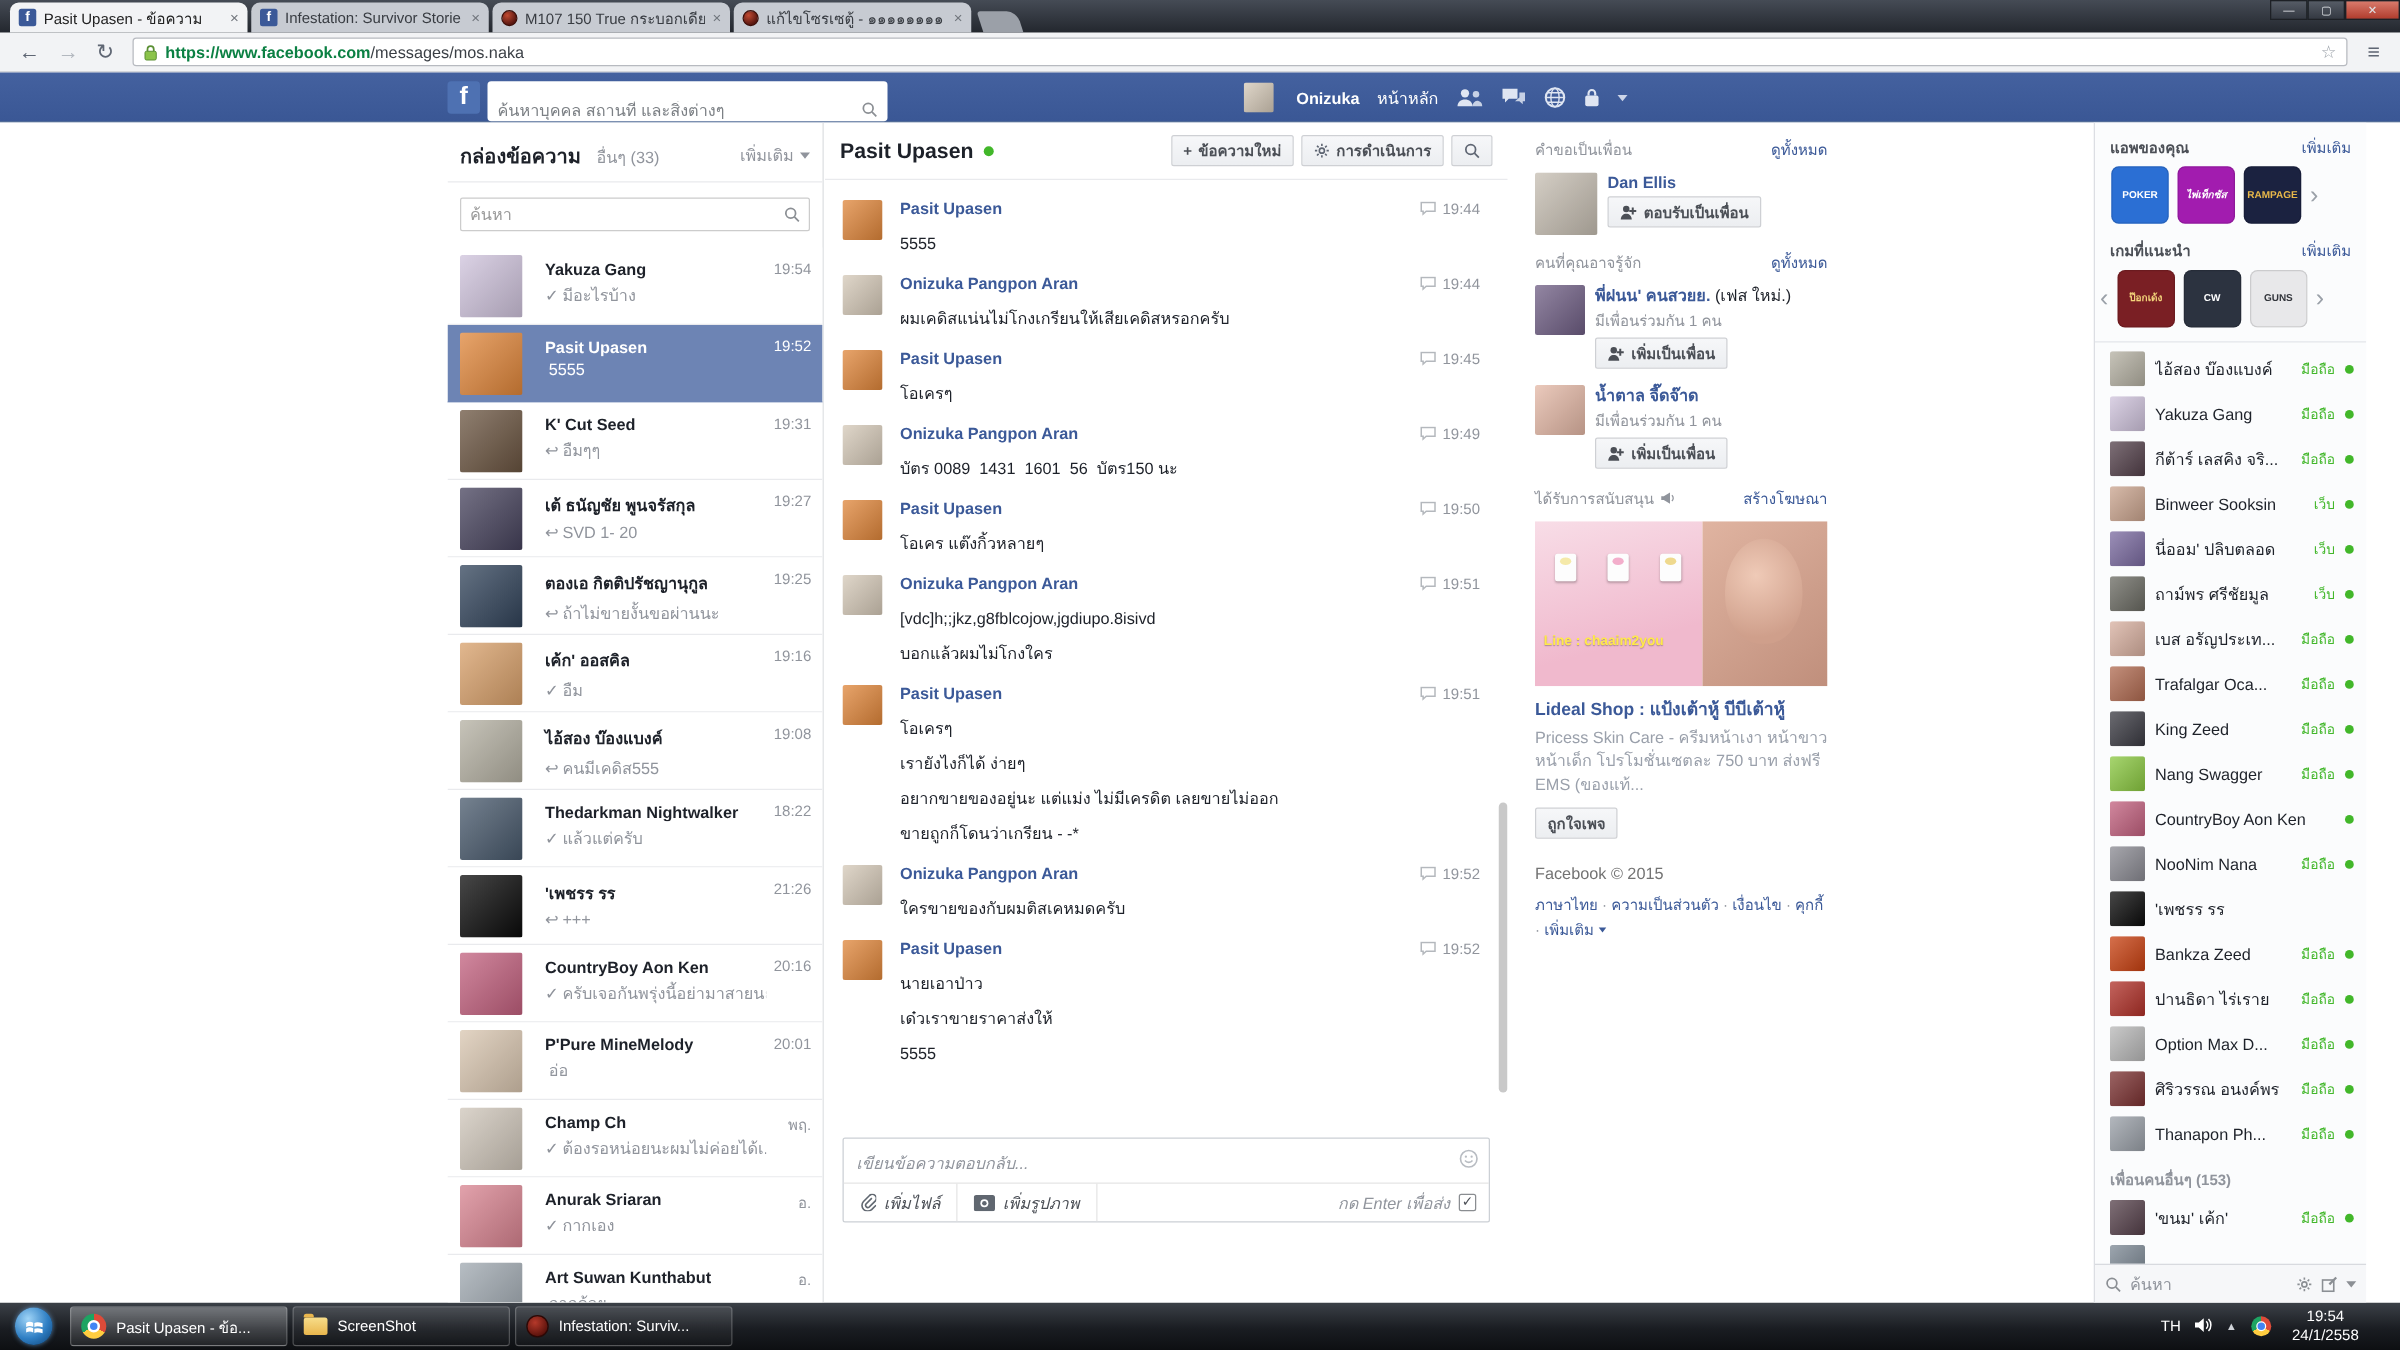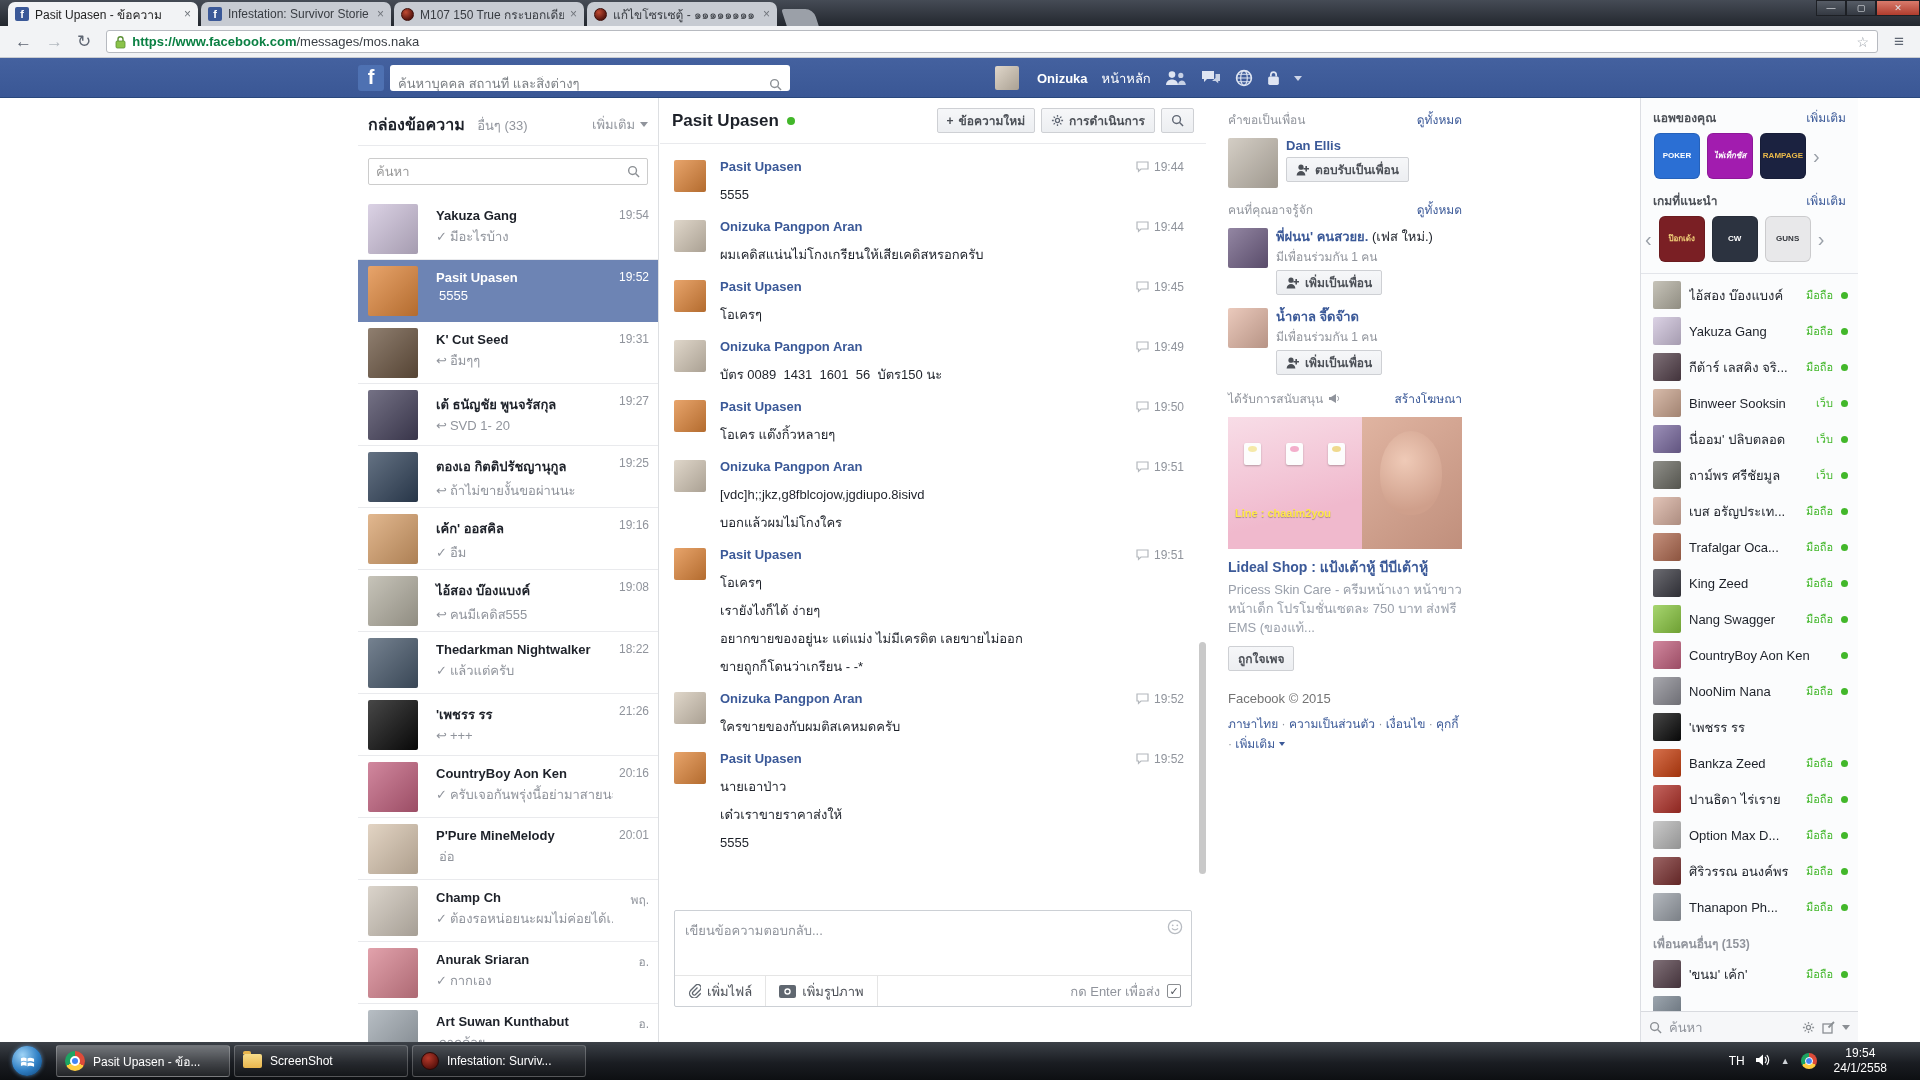--- a/index.html
+++ b/index.html
@@ -27,21 +27,21 @@
   .nav-ico.disabled{color:#b3b8bf;}
   .omnibox{flex:1;height:23px;margin:0 8px;background:#fff;border:1px solid #b7bac0;border-radius:3px;display:flex;align-items:center;padding:0 8px;font-size:13px;gap:6px;}
   .url-secure{color:#0b8043;font-weight:bold;}
   .url-path{color:#3a3f45;}
   .ob-star{margin-left:auto;color:#9aa0a8;font-size:14px;}
   .menu-ico{color:#5f6673;font-size:17px;padding:0 8px;}
 
   
   .fbnav{height:40px;background:linear-gradient(#44619f,#3a5795);border-bottom:1px solid #29487d;position:relative;color:#fff;}
   .fb-logo{position:absolute;left:358px;top:7px;width:26px;height:26px;border-radius:3px;background:#4e71b2;color:#fff;font-weight:bold;font-size:20px;text-align:center;line-height:25px;}
-  .fb-search{position:absolute;left:390px;top:7px;width:400px;height:26px;background:#fff;border-radius:3px;display:flex;align-items:flex-end;padding:0 8px;}
+  .fb-search{position:absolute;left:390px;top:7px;width:320px;height:26px;background:#fff;border-radius:3px;display:flex;align-items:flex-start;padding:16px 8px;}
   .fb-search input{flex:1;border:none;outline:none;font-size:13px;color:#333;font-family:inherit;background:transparent;min-width:0;}
   .fb-search input::placeholder{color:#7c8085;}
   .fb-right{position:absolute;left:995px;top:0;height:40px;display:flex;align-items:center;gap:14px;}
   .fb-user{display:flex;align-items:center;gap:18px;font-size:13px;font-weight:bold;}
   .fb-home{font-size:13px;}
   .fb-ico{display:flex;align-items:center;opacity:.95;}
   .caret-down{width:0;height:0;border-left:4px solid transparent;border-right:4px solid transparent;border-top:5px solid #cdd5e8;}
   .av{background-color:#ccc;background-image:linear-gradient(135deg,rgba(255,255,255,.25),rgba(0,0,0,.2));border-radius:2px;flex:0 0 auto;}
 
   
@@ -74,21 +74,21 @@
   .dot-green{width:8px;height:8px;border-radius:50%;background:#42b72a;display:inline-block;}
   .th-buttons{margin-left:auto;display:flex;gap:6px;}
   .btn-light{display:inline-flex;align-items:center;gap:5px;height:25px;padding:0 9px;background:linear-gradient(#f6f7f9,#eceef1);border:1px solid #ced0d4;border-radius:2px;font-size:12px;font-weight:bold;color:#4b4f56;white-space:nowrap;}
   .messages{height:758px;padding:2px 14px 0;position:relative;overflow:hidden;}
   .msg{position:relative;padding:12px 0 2px;}
   .msg-av{position:absolute;left:0;top:14px;width:32px;height:32px;}
   .msg-sender{margin-left:46px;font-size:13px;font-weight:bold;color:#3b5998;line-height:18px;}
   .msg-line{margin-left:46px;margin-top:9px;font-size:13px;color:#1d2129;line-height:19px;white-space:pre-wrap;}
   .msg-time{position:absolute;right:8px;top:14px;font-size:12px;color:#90949c;display:flex;align-items:center;gap:5px;}
   .scroll-thumb{position:absolute;right:0;top:498px;width:7px;height:232px;background:#c9c9c9;border-radius:4px;}
-  .composer{margin:8px 14px 0;height:97px;border:1px solid #ccd0d5;border-radius:2px;background:#fff;position:relative;}
+  .composer{margin:8px 14px 0;height:68px;border:1px solid #ccd0d5;border-radius:2px;background:#fff;position:relative;font-style:italic;}
   .composer-ph{padding:9px 10px;font-size:13px;color:#90949c;}
   .composer-smiley{position:absolute;top:8px;right:8px;}
   .composer-footer{position:absolute;left:0;right:0;bottom:0;height:31px;border-top:1px solid #e5e5e5;display:flex;align-items:center;font-size:13px;color:#4b4f56;}
   .cf-item{display:flex;align-items:center;gap:6px;height:100%;padding:0 13px;border-right:1px solid #e5e5e5;}
   .cf-right{margin-left:auto;display:flex;align-items:center;gap:7px;padding-right:10px;color:#90949c;}
   .checkbox{width:14px;height:14px;border:1px solid #8a8d91;border-radius:2px;font-size:11px;line-height:12px;text-align:center;color:#4b4f56;background:#fff;}
 
   
   .right-rail{position:absolute;left:1228px;top:0;width:234px;}
   .rr-head{display:flex;justify-content:space-between;align-items:center;margin:12px 0 9px;font-size:12px;color:#90949c;}
@@ -115,21 +115,21 @@
   .ad-title{margin-top:9px;font-size:14px;font-weight:bold;color:#3b5998;line-height:19px;}
   .ad-body{margin-top:3px;font-size:13px;color:#9aa0ab;line-height:19px;}
   .ad-like{margin-top:9px;}
   .rr-copy{margin-top:20px;font-size:13px;color:#737373;}
   .rr-footer{margin-top:8px;font-size:12px;color:#3b5998;line-height:20px;}
   .rr-flink::after{content:" · ";color:#90949c;}
   .rr-more{display:inline-flex;align-items:center;gap:4px;}
   .rr-more .caret-down{border-top-color:#3b5998;border-left-width:3px;border-right-width:3px;border-top-width:4px;}
 
   
-  .chat-col{position:absolute;left:1640px;top:0;width:218px;height:100%;background:#fbfcfd;border-left:1px solid #dcdee3;padding-top:6px;overflow:hidden;}
+  .chat-col{position:absolute;left:1675px;top:0;width:218px;height:100%;background:#fbfcfd;border-left:1px solid #dcdee3;padding-top:6px;overflow:hidden;}
   .cs-head{display:flex;justify-content:space-between;align-items:center;padding:4px 12px 3px;font-size:12px;}
   .cs-head b{color:#4b4f56;}
   .cs-link{color:#3b5998;}
   .tiles-row{display:flex;align-items:center;gap:7px;padding:3px 4px 8px 13px;}
   .tile{width:46px;height:46px;border-radius:6px;display:flex;align-items:center;justify-content:center;box-shadow:inset 0 0 0 1px rgba(0,0,0,.12);}
   .tile span{font-size:8px;font-weight:bold;text-align:center;line-height:10px;}
   .chev{color:#9aa0a8;font-size:20px;line-height:1;}
   .cs-divider{border-top:1px solid #e3e5ea;margin:3px 0;}
   .friend{display:flex;align-items:center;height:36px;padding:0 10px 0 12px;gap:8px;}
   .friend-av{width:28px;height:28px;}

